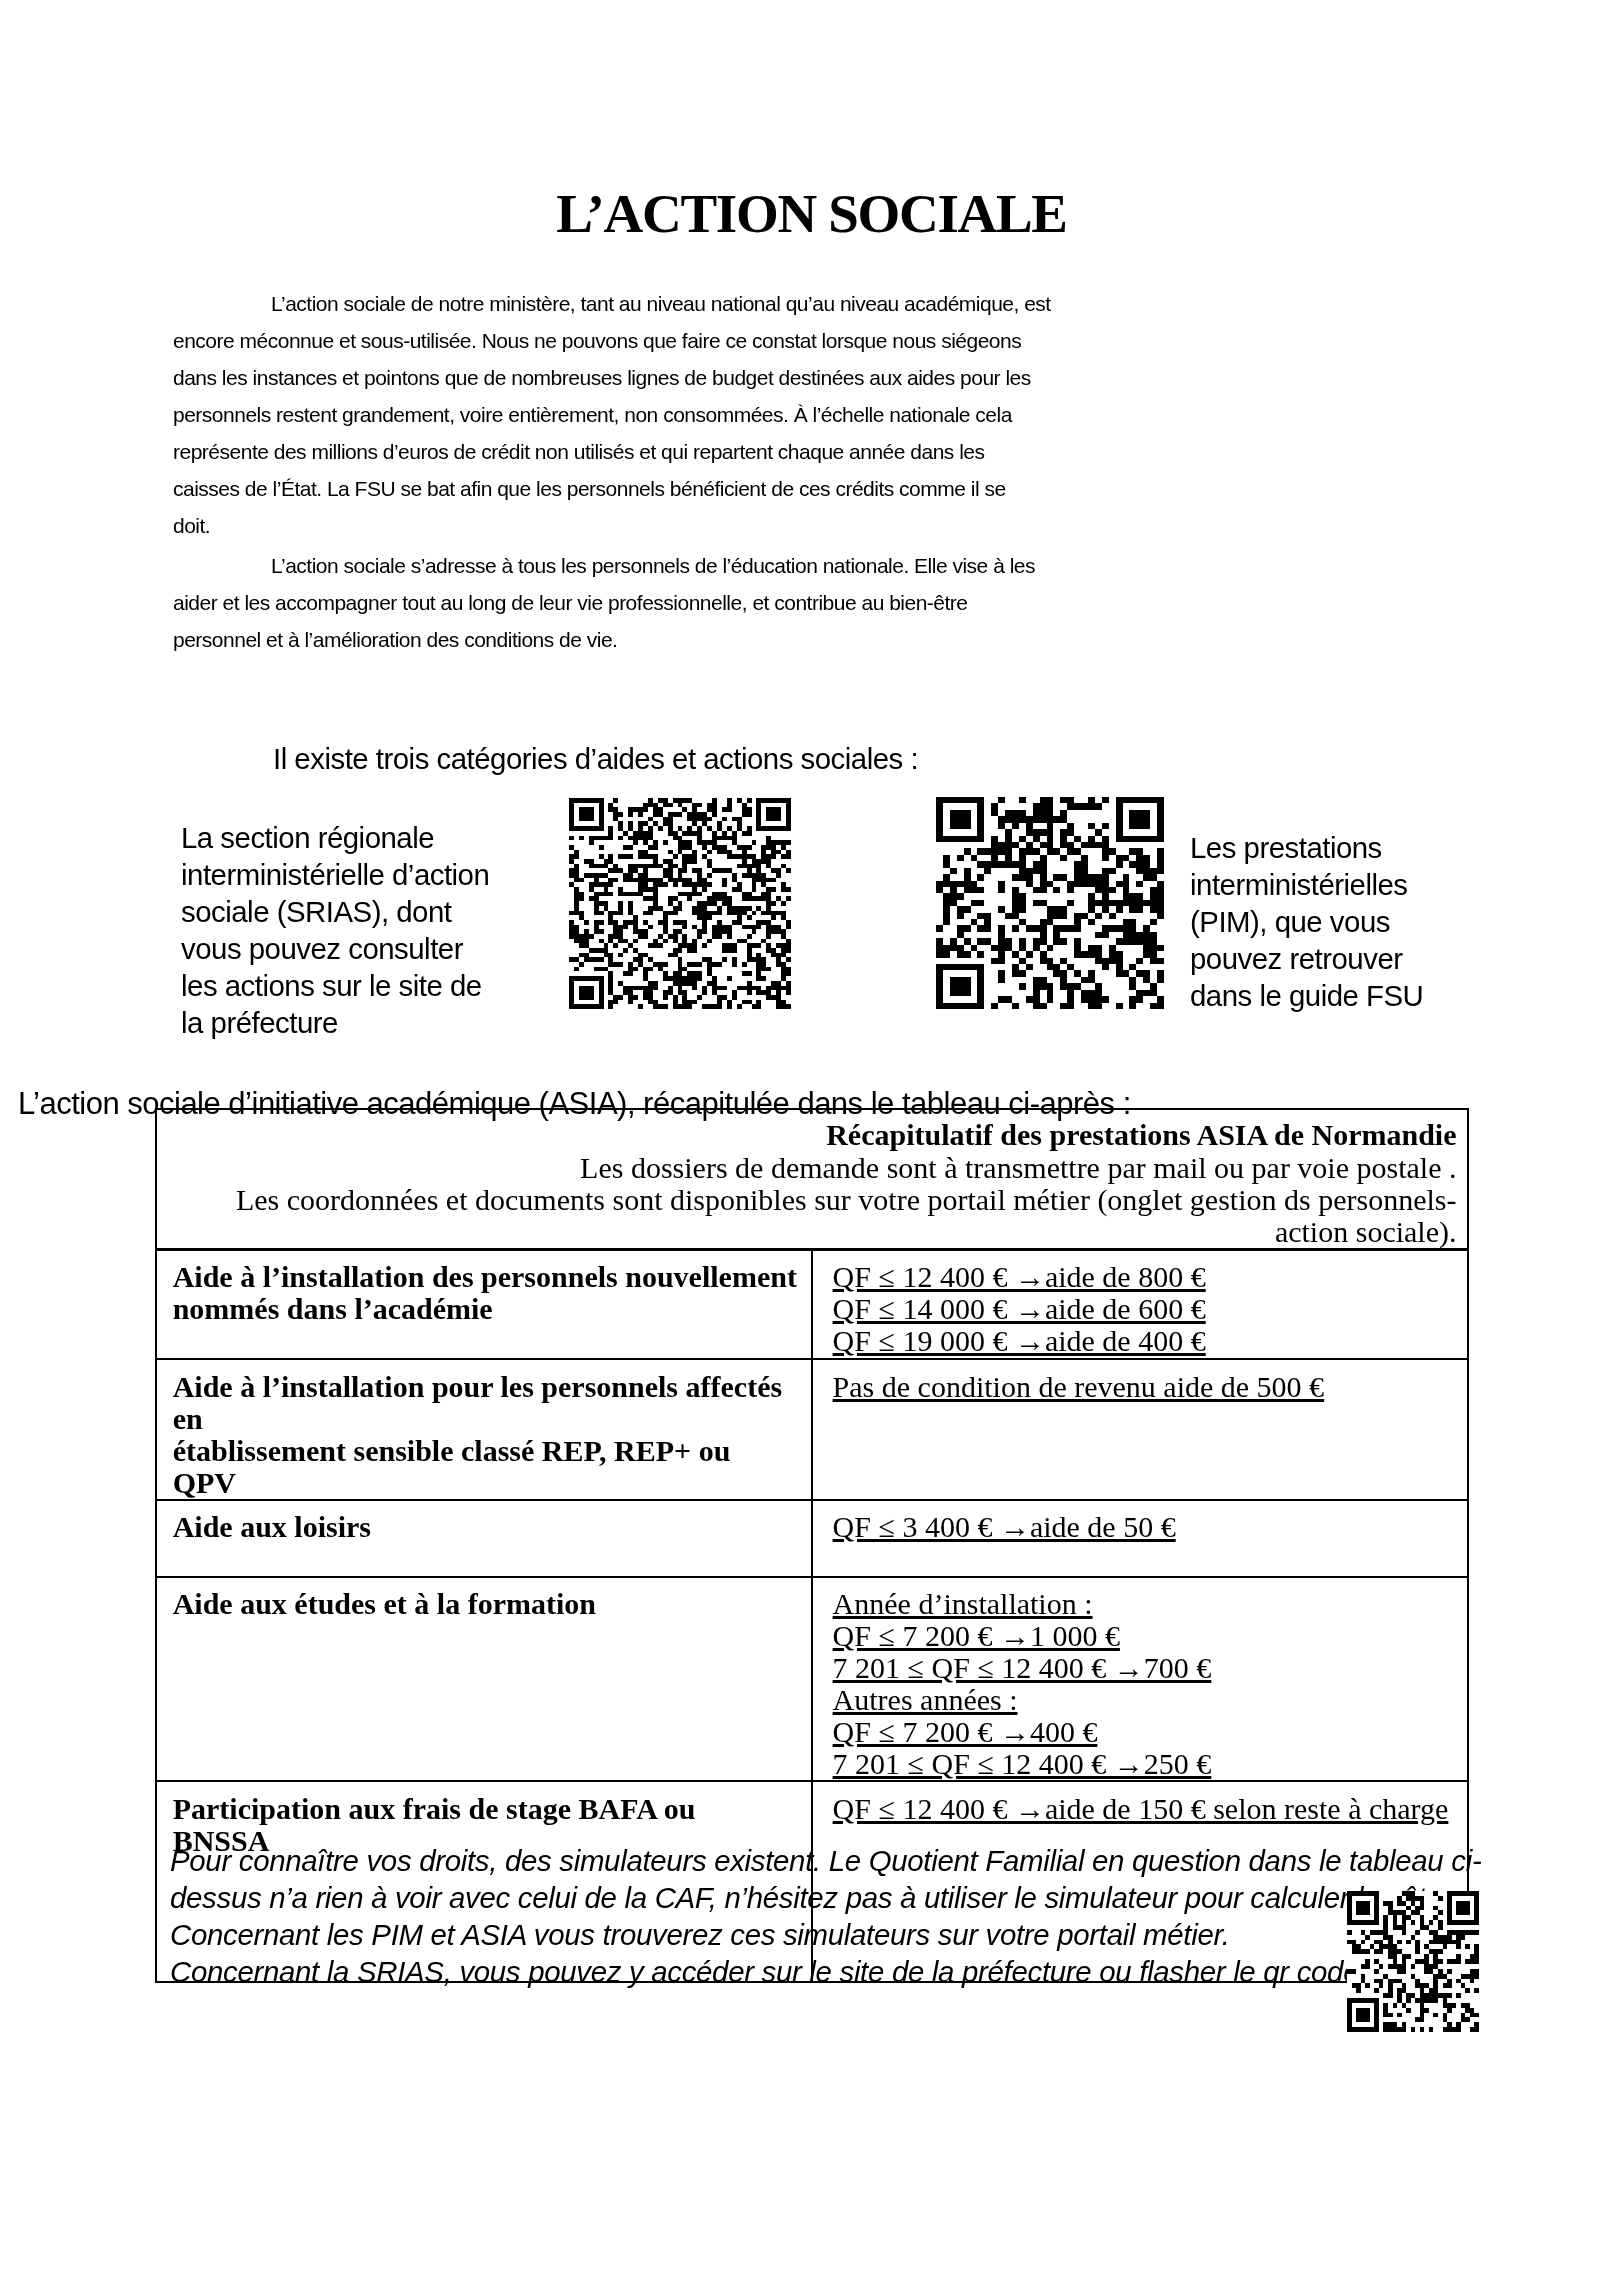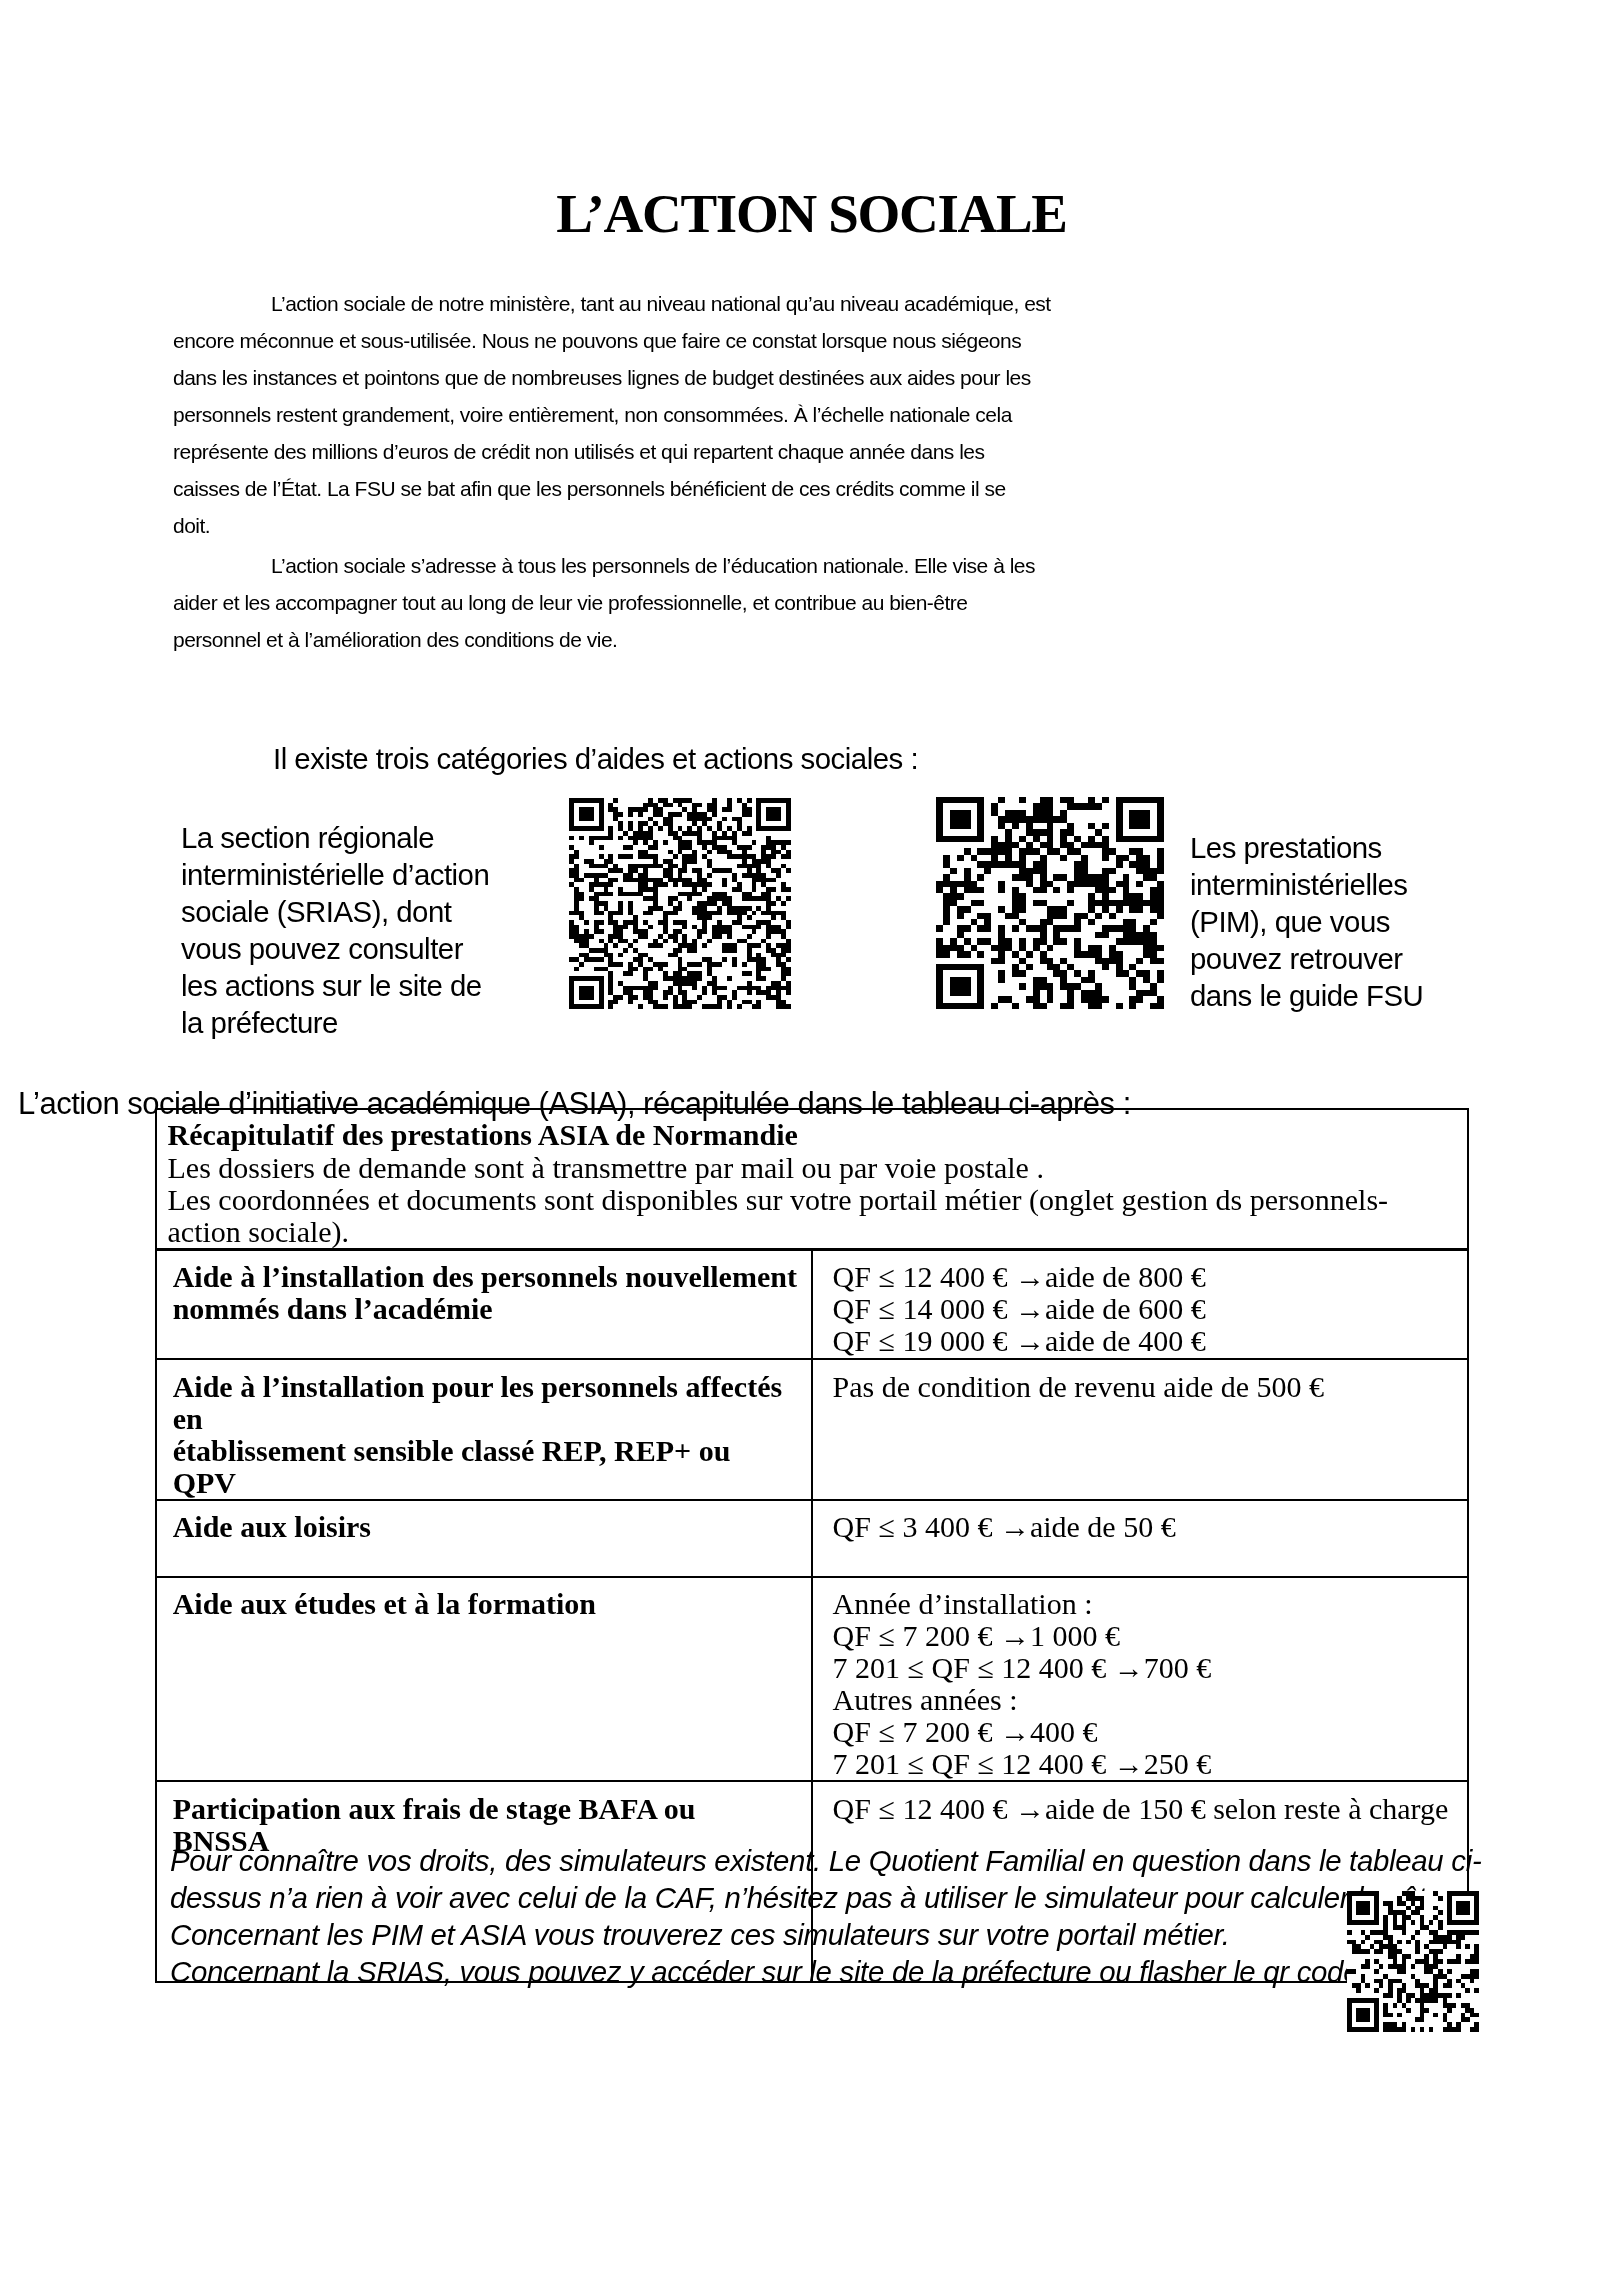--- a/index.html
+++ b/index.html
@@ -32,27 +32,27 @@
   #qr-prefecture{ left:1347px;top:1891px;width:132px;height:141px; }
 
   table.asia{
     position:absolute;left:155px;top:1108px;width:1314px;
     border-collapse:collapse;table-layout:fixed;
     font-family:"Liberation Serif",serif;font-size:30px;line-height:32px;
     color:#000;
   }
   table.asia th, table.asia td{ border:2px solid #000;vertical-align:top;overflow:hidden; }
   table.asia thead th{
-    border-bottom:3.3px solid #000;font-weight:normal;text-align:left;
+    border-bottom:3.3px solid #000;font-weight:normal;text-align:right;
     padding:6.5px 10.5px 0 10.5px;height:111px;box-sizing:border-box;
   }
   .tbl-title{ font-weight:bold;line-height:35px; }
   .tbl-sub{ line-height:32px; }
   table.asia td.lbl{ font-weight:bold;padding:10.5px 11.8px 0 15.7px;width:50.8%;box-sizing:border-box; }
-  table.asia td.val{ padding:10.5px 6.5px 0 19.6px;box-sizing:border-box; }
+  table.asia td.val{ padding:10.5px 6.5px 0 19.6px;box-sizing:border-box;text-decoration:underline; }
   tbody tr:nth-child(1){ height:110px;margin-top:28px; }
   tbody tr:nth-child(2){ height:77px; }
   tbody tr:nth-child(3){ height:77px; }
   tbody tr:nth-child(4){ height:50px; }
   tbody tr:nth-child(5){ height:201px; }
   tbody tr:nth-child(6){ height:44px; }
 
   .footer-note{
     position:absolute;left:170px;top:1813px;font-style:italic;
     font-size:29.4px;line-height:37px;letter-spacing:-0.3px;white-space:nowrap;

